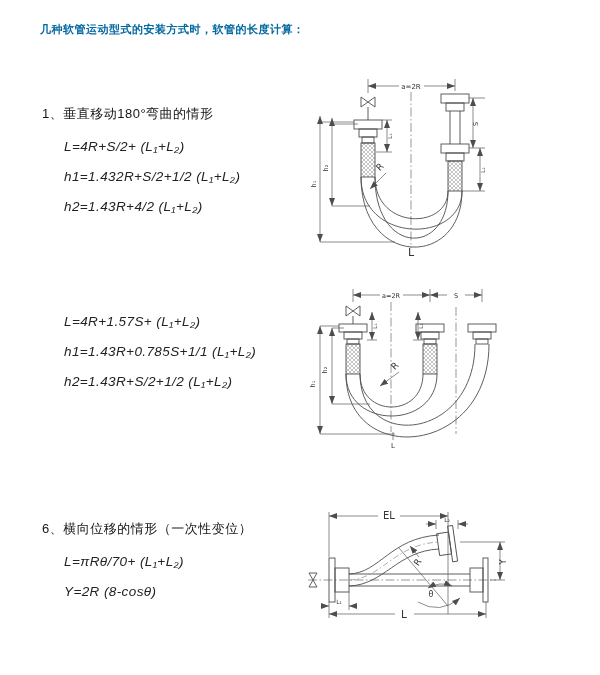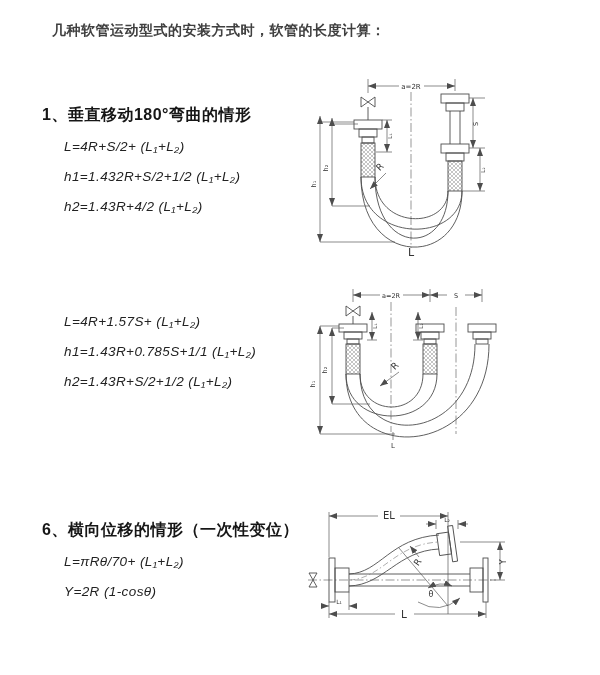--- a/index.html
+++ b/index.html
@@ -2,25 +2,25 @@
 <html><head>
 <meta charset="utf-8">
 <style>
   html,body{margin:0;padding:0;}
   body{
     width:600px;height:675px;background:#ffffff;position:relative;overflow:hidden;
     font-family:"Liberation Sans","DejaVu Sans",sans-serif;color:#1c1c1c;
   }
   .page{position:absolute;inset:0;background:#fff;}
   .doc-title{
-    position:absolute;left:52px;top:22px;font-size:14px;font-weight:700;
-    letter-spacing:0.5px;color:#404040;
+    position:absolute;left:40px;top:22px;font-size:11px;font-weight:700;
+    letter-spacing:0.5px;color:#0369a1;
   }
   .section{position:absolute;left:42px;width:260px;}
-  .heading{font-size:16px;font-weight:700;height:26px;letter-spacing:0.5px;color:#161616;}
+  .heading{font-size:13px;font-weight:400;height:26px;letter-spacing:0.5px;color:#161616;}
   .formula{
     height:30px;display:flex;align-items:center;margin-left:22px;
     font-size:13.5px;letter-spacing:0.4px;color:#222;white-space:nowrap;font-style:italic;
   }
   .diagram{position:absolute;}
   svg text{fill:#333;font-family:"DejaVu Sans",sans-serif;}
   .obj{stroke:#4d4d4d;fill:none;stroke-width:0.9;}
   .dim{stroke:#5a5a5a;fill:none;stroke-width:0.7;}
   .cl{stroke:#6a6a6a;fill:none;stroke-width:0.7;stroke-dasharray:9 2.5 1.5 2.5;}
   .hosecl{stroke:#777;fill:none;stroke-width:0.6;stroke-dasharray:6 2.5 1.5 2.5;}
@@ -41,21 +41,21 @@
 
   <div class="section" style="top:306px">
     <div class="formula">L=4R+1.57S+ (L₁+L₂)</div>
     <div class="formula">h1=1.43R+0.785S+1/1 (L₁+L₂)</div>
     <div class="formula">h2=1.43R+S/2+1/2 (L₁+L₂)</div>
   </div>
 
   <div class="section" style="top:520px">
     <div class="heading">6、横向位移的情形（一次性变位）</div>
     <div class="formula">L=πRθ/70+ (L₁+L₂)</div>
-    <div class="formula">Y=2R (1-cosθ)</div>
+    <div class="formula">Y=2R (8-cosθ)</div>
   </div>
 
   <svg class="diagram" style="left:300px;top:72px" width="290" height="188" viewBox="0 0 290 188">
     <defs>
       <marker id="a1" markerUnits="userSpaceOnUse" markerWidth="9" markerHeight="6" refX="8" refY="3" orient="auto-start-reverse">
         <path d="M0,0 L8,3 L0,6 Z" fill="#4d4d4d"></path>
       </marker>
       <pattern id="braid1" width="4" height="4" patternUnits="userSpaceOnUse">
         <path d="M0,4 L4,0 M0,0 L4,4" stroke="#8a8a8a" stroke-width="0.5"></path>
       </pattern>

